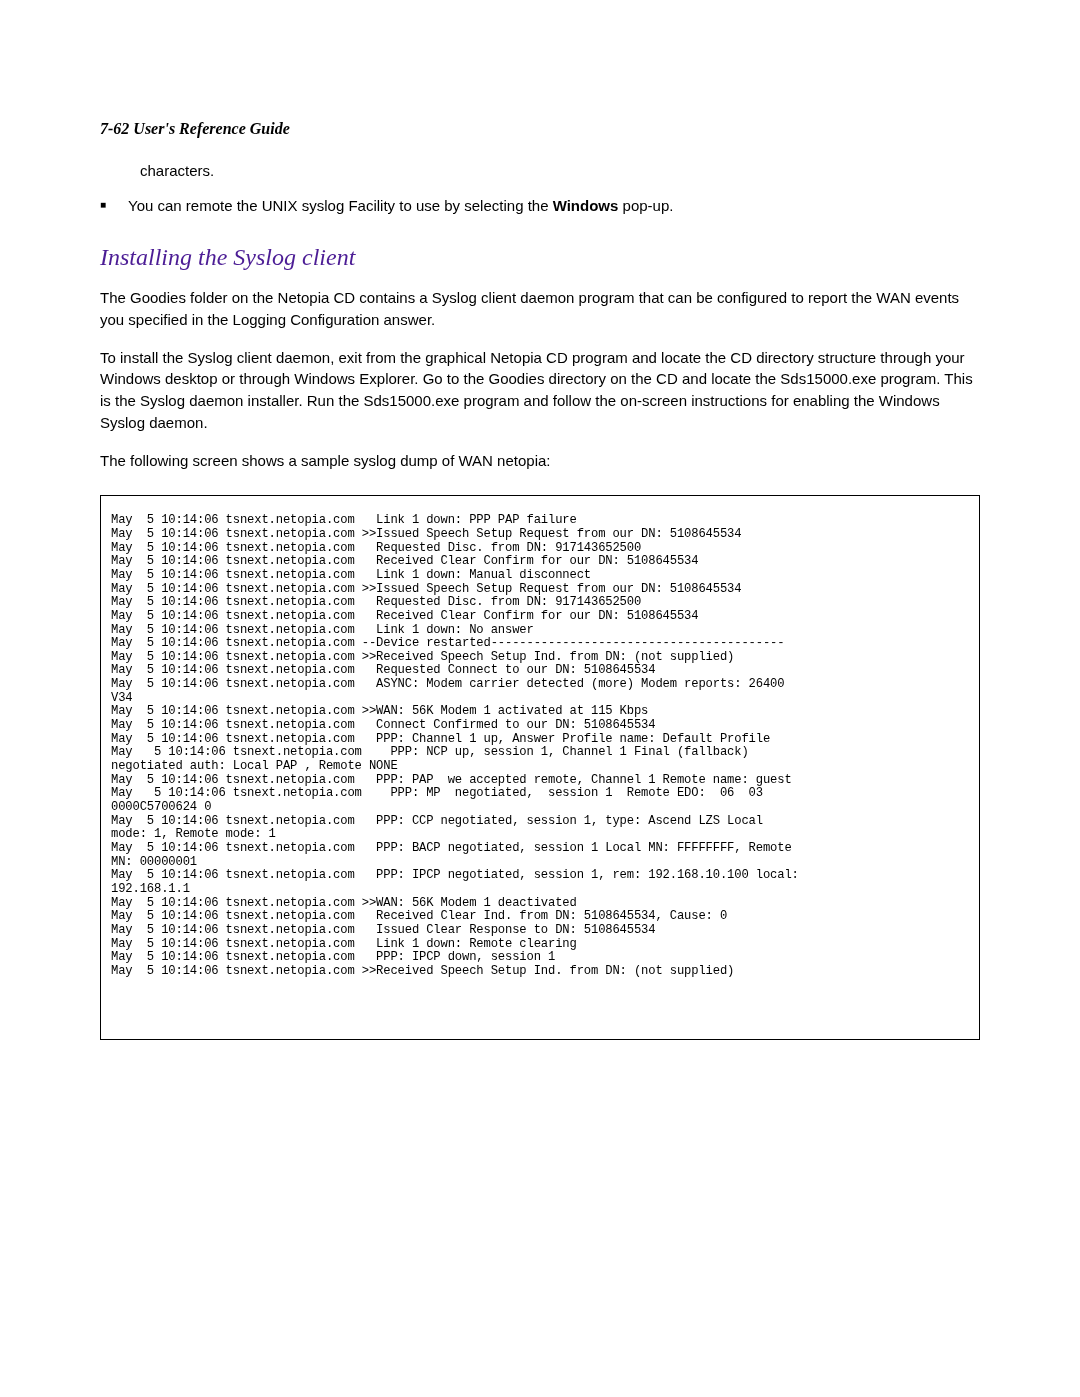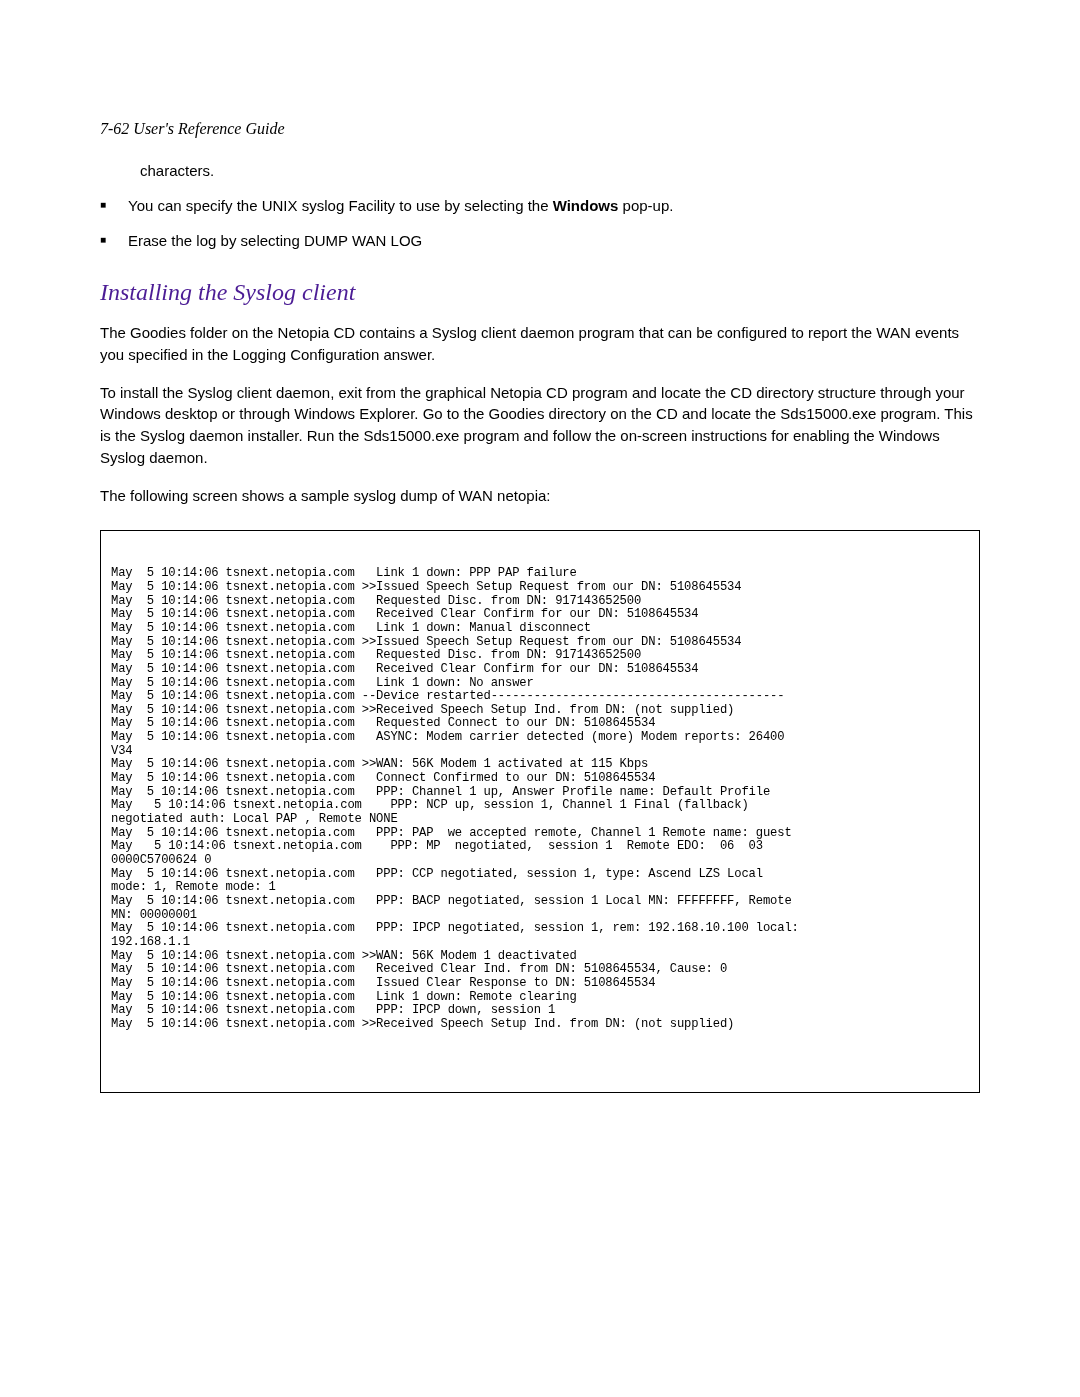--- a/index.html
+++ b/index.html
@@ -10,21 +10,21 @@
     body {
       background: #fff;
       font-family: Arial, Helvetica, sans-serif;
       width: 1080px;
       height: 1397px;
       padding: 120px 100px 100px 100px;
       color: #000;
     }
     .page-header {
       font-style: italic;
-      font-weight: normal;
+      font-weight: bold;
       font-size: 16px;
       margin-bottom: 24px;
       font-family: Georgia, 'Times New Roman', serif;
     }
     .indented-line {
       margin-left: 40px;
       font-size: 15px;
       margin-bottom: 16px;
     }
     .bullet-list {
@@ -56,43 +56,40 @@
       margin-bottom: 16px;
       font-family: Georgia, 'Times New Roman', serif;
     }
     .body-para {
       font-size: 15px;
       line-height: 1.45;
       margin-bottom: 16px;
     }
     .syslog-box {
       border: 1px solid #000;
-      padding: 36px 10px 60px 10px;
+      padding: 18px 10px 60px 10px;
       margin-top: 24px;
       font-family: 'Courier New', Courier, monospace;
       font-size: 12.2px;
       line-height: 1.12;
       white-space: pre;
       overflow: hidden;
       letter-spacing: -0.15px;
     }
   </style>
 </head>
 <body>
 
 <div class="page-header">7-62  User's Reference Guide</div>
 
 <div class="indented-line">characters.</div>
 
 <ul class="bullet-list">
   <li>
-    <span>You can specify the UNIX syslog Facility to use by selecting the </span><span class="bold-inline">Windows</span><span> pop-up.</span>
-  </li>
-  <li>
-    <span>Erase the log by selecting DUMP WAN LOG</span><span class="bold-inline"></span><span></span>
+    <span>You can remote the UNIX syslog Facility to use by selecting the </span><span class="bold-inline">Windows</span><span> pop-up.</span>
   </li>
 </ul>
 
 <h2 class="section-heading">Installing the Syslog client</h2>
 
 <p class="body-para">The Goodies folder on the Netopia CD contains a Syslog client daemon program that can be configured to report the WAN events you specified in the Logging Configuration answer.</p>
 
 <p class="body-para">To install the Syslog client daemon, exit from the graphical Netopia CD program and locate the CD directory structure through your Windows desktop or through Windows Explorer. Go to the Goodies directory on the CD and locate the Sds15000.exe program. This is the Syslog daemon installer. Run the Sds15000.exe program and follow the on-screen instructions for enabling the Windows Syslog daemon.</p>
 
 <p class="body-para">The following screen shows a sample syslog dump of WAN netopia:</p>

